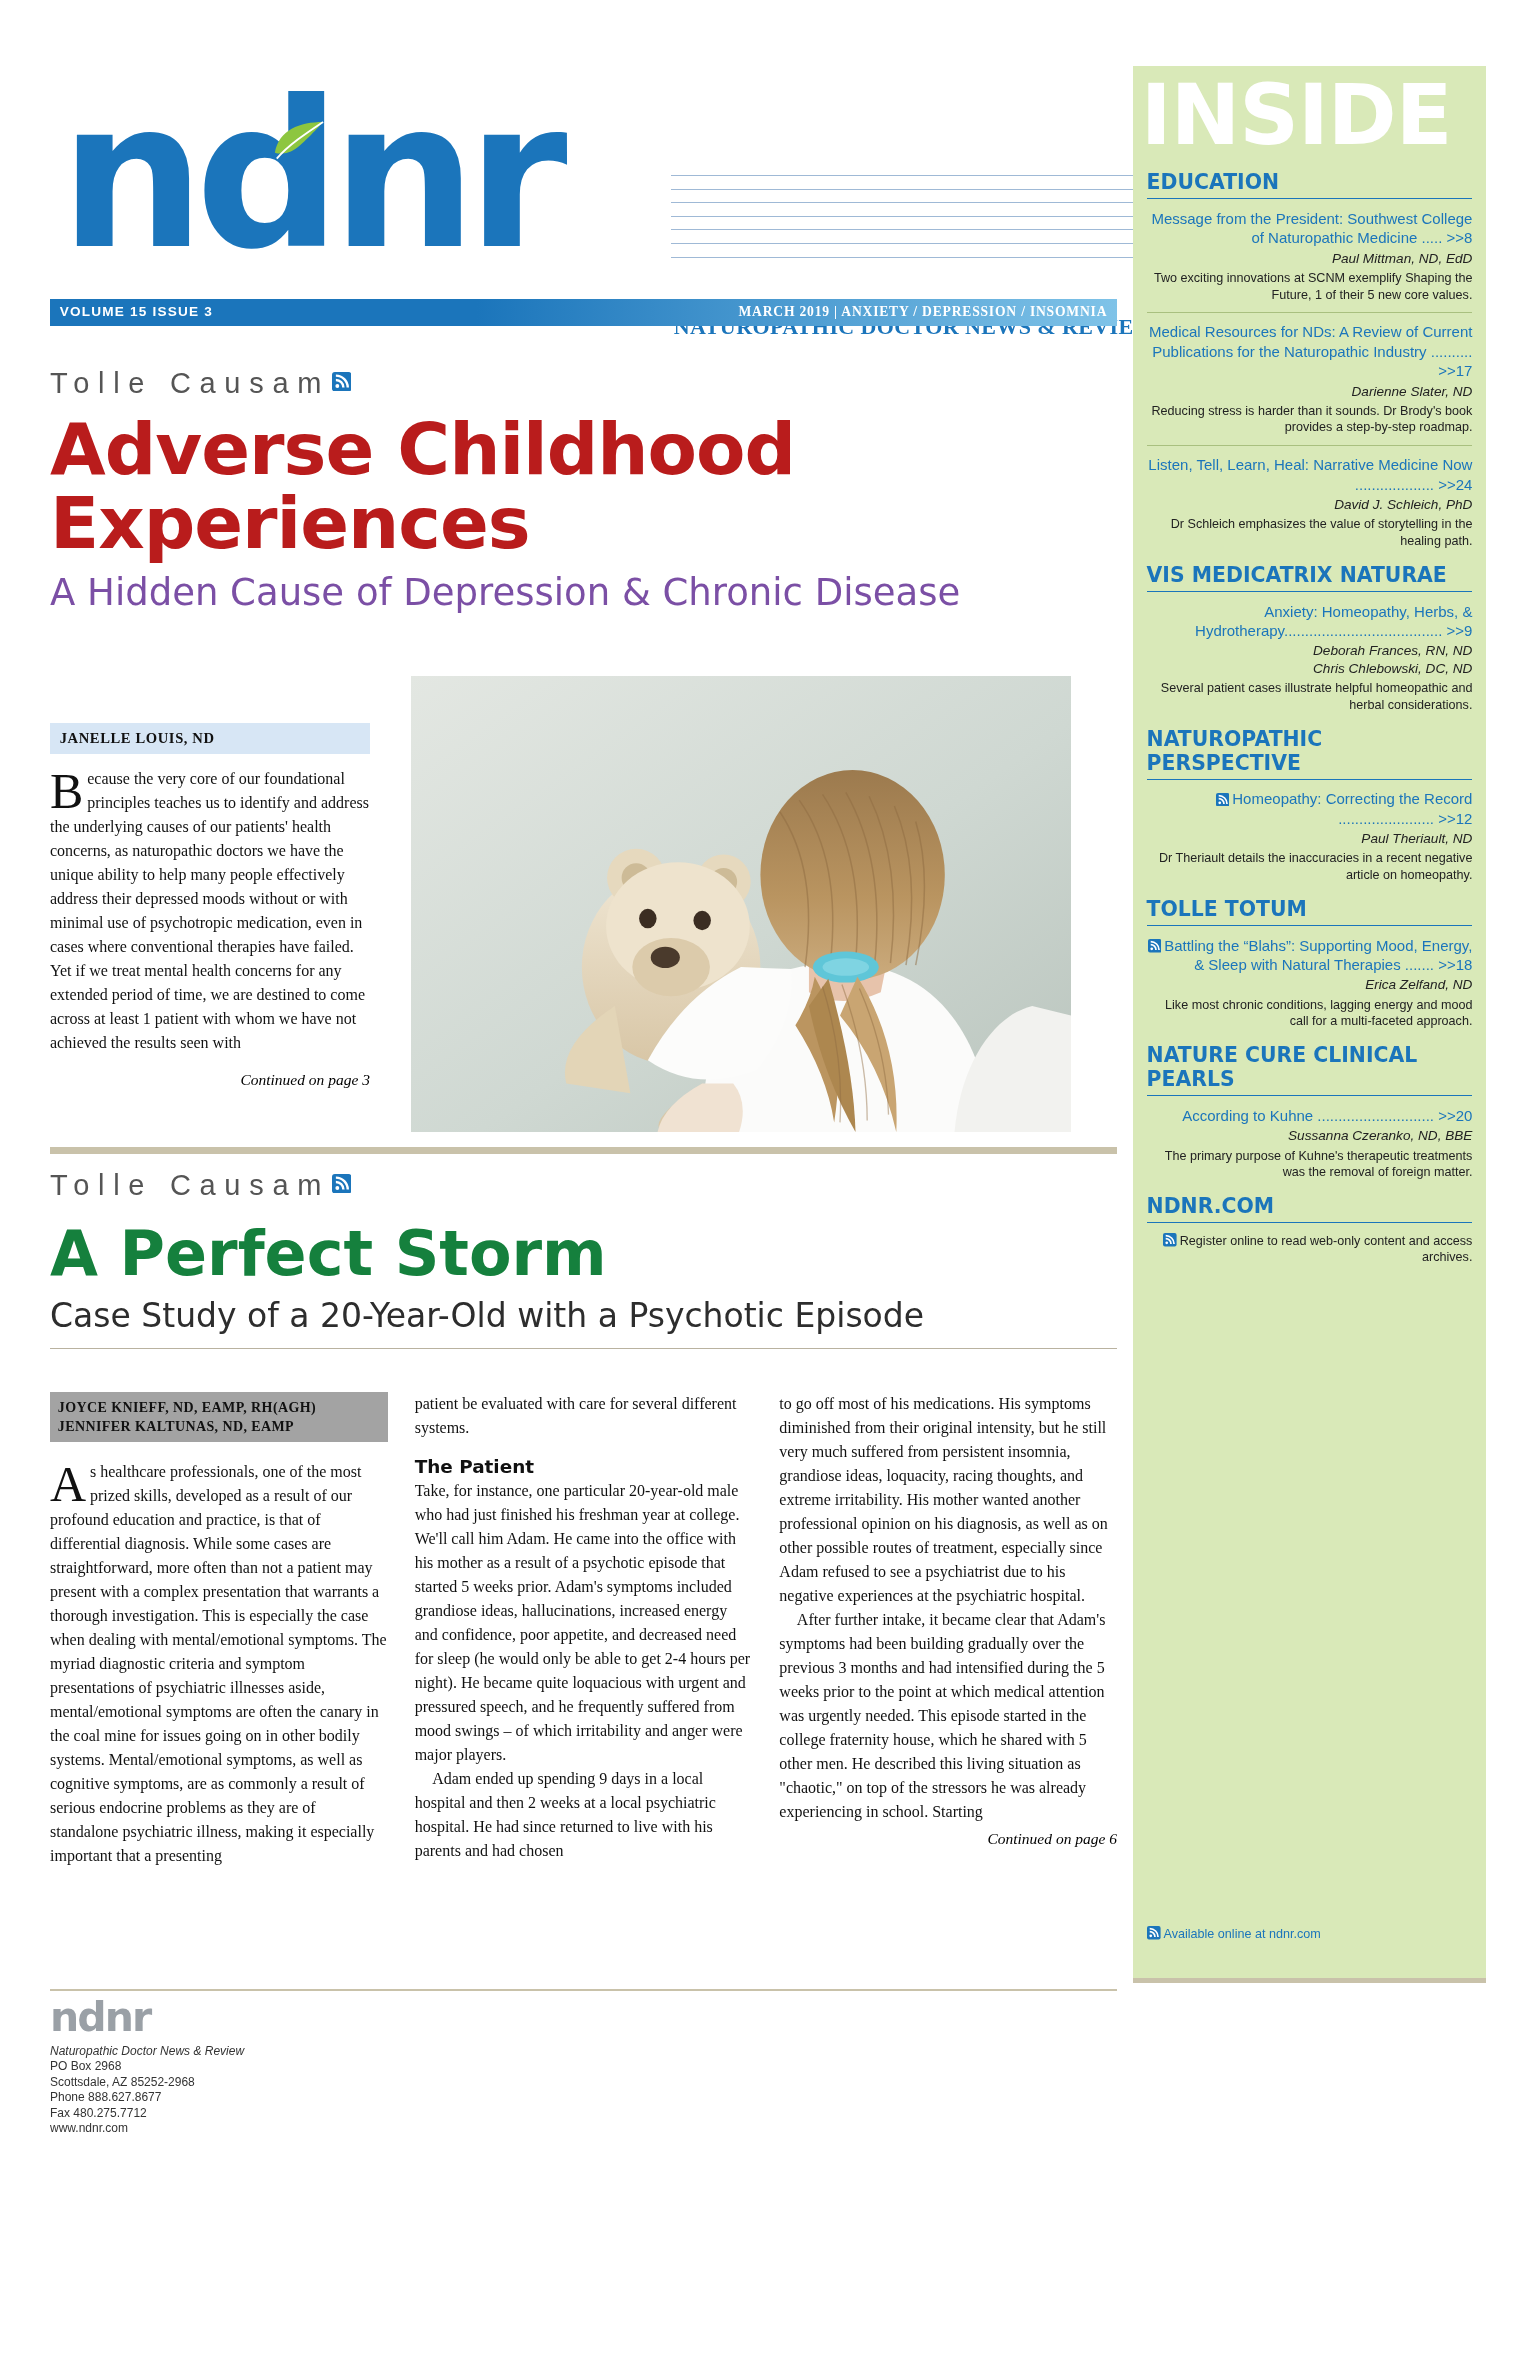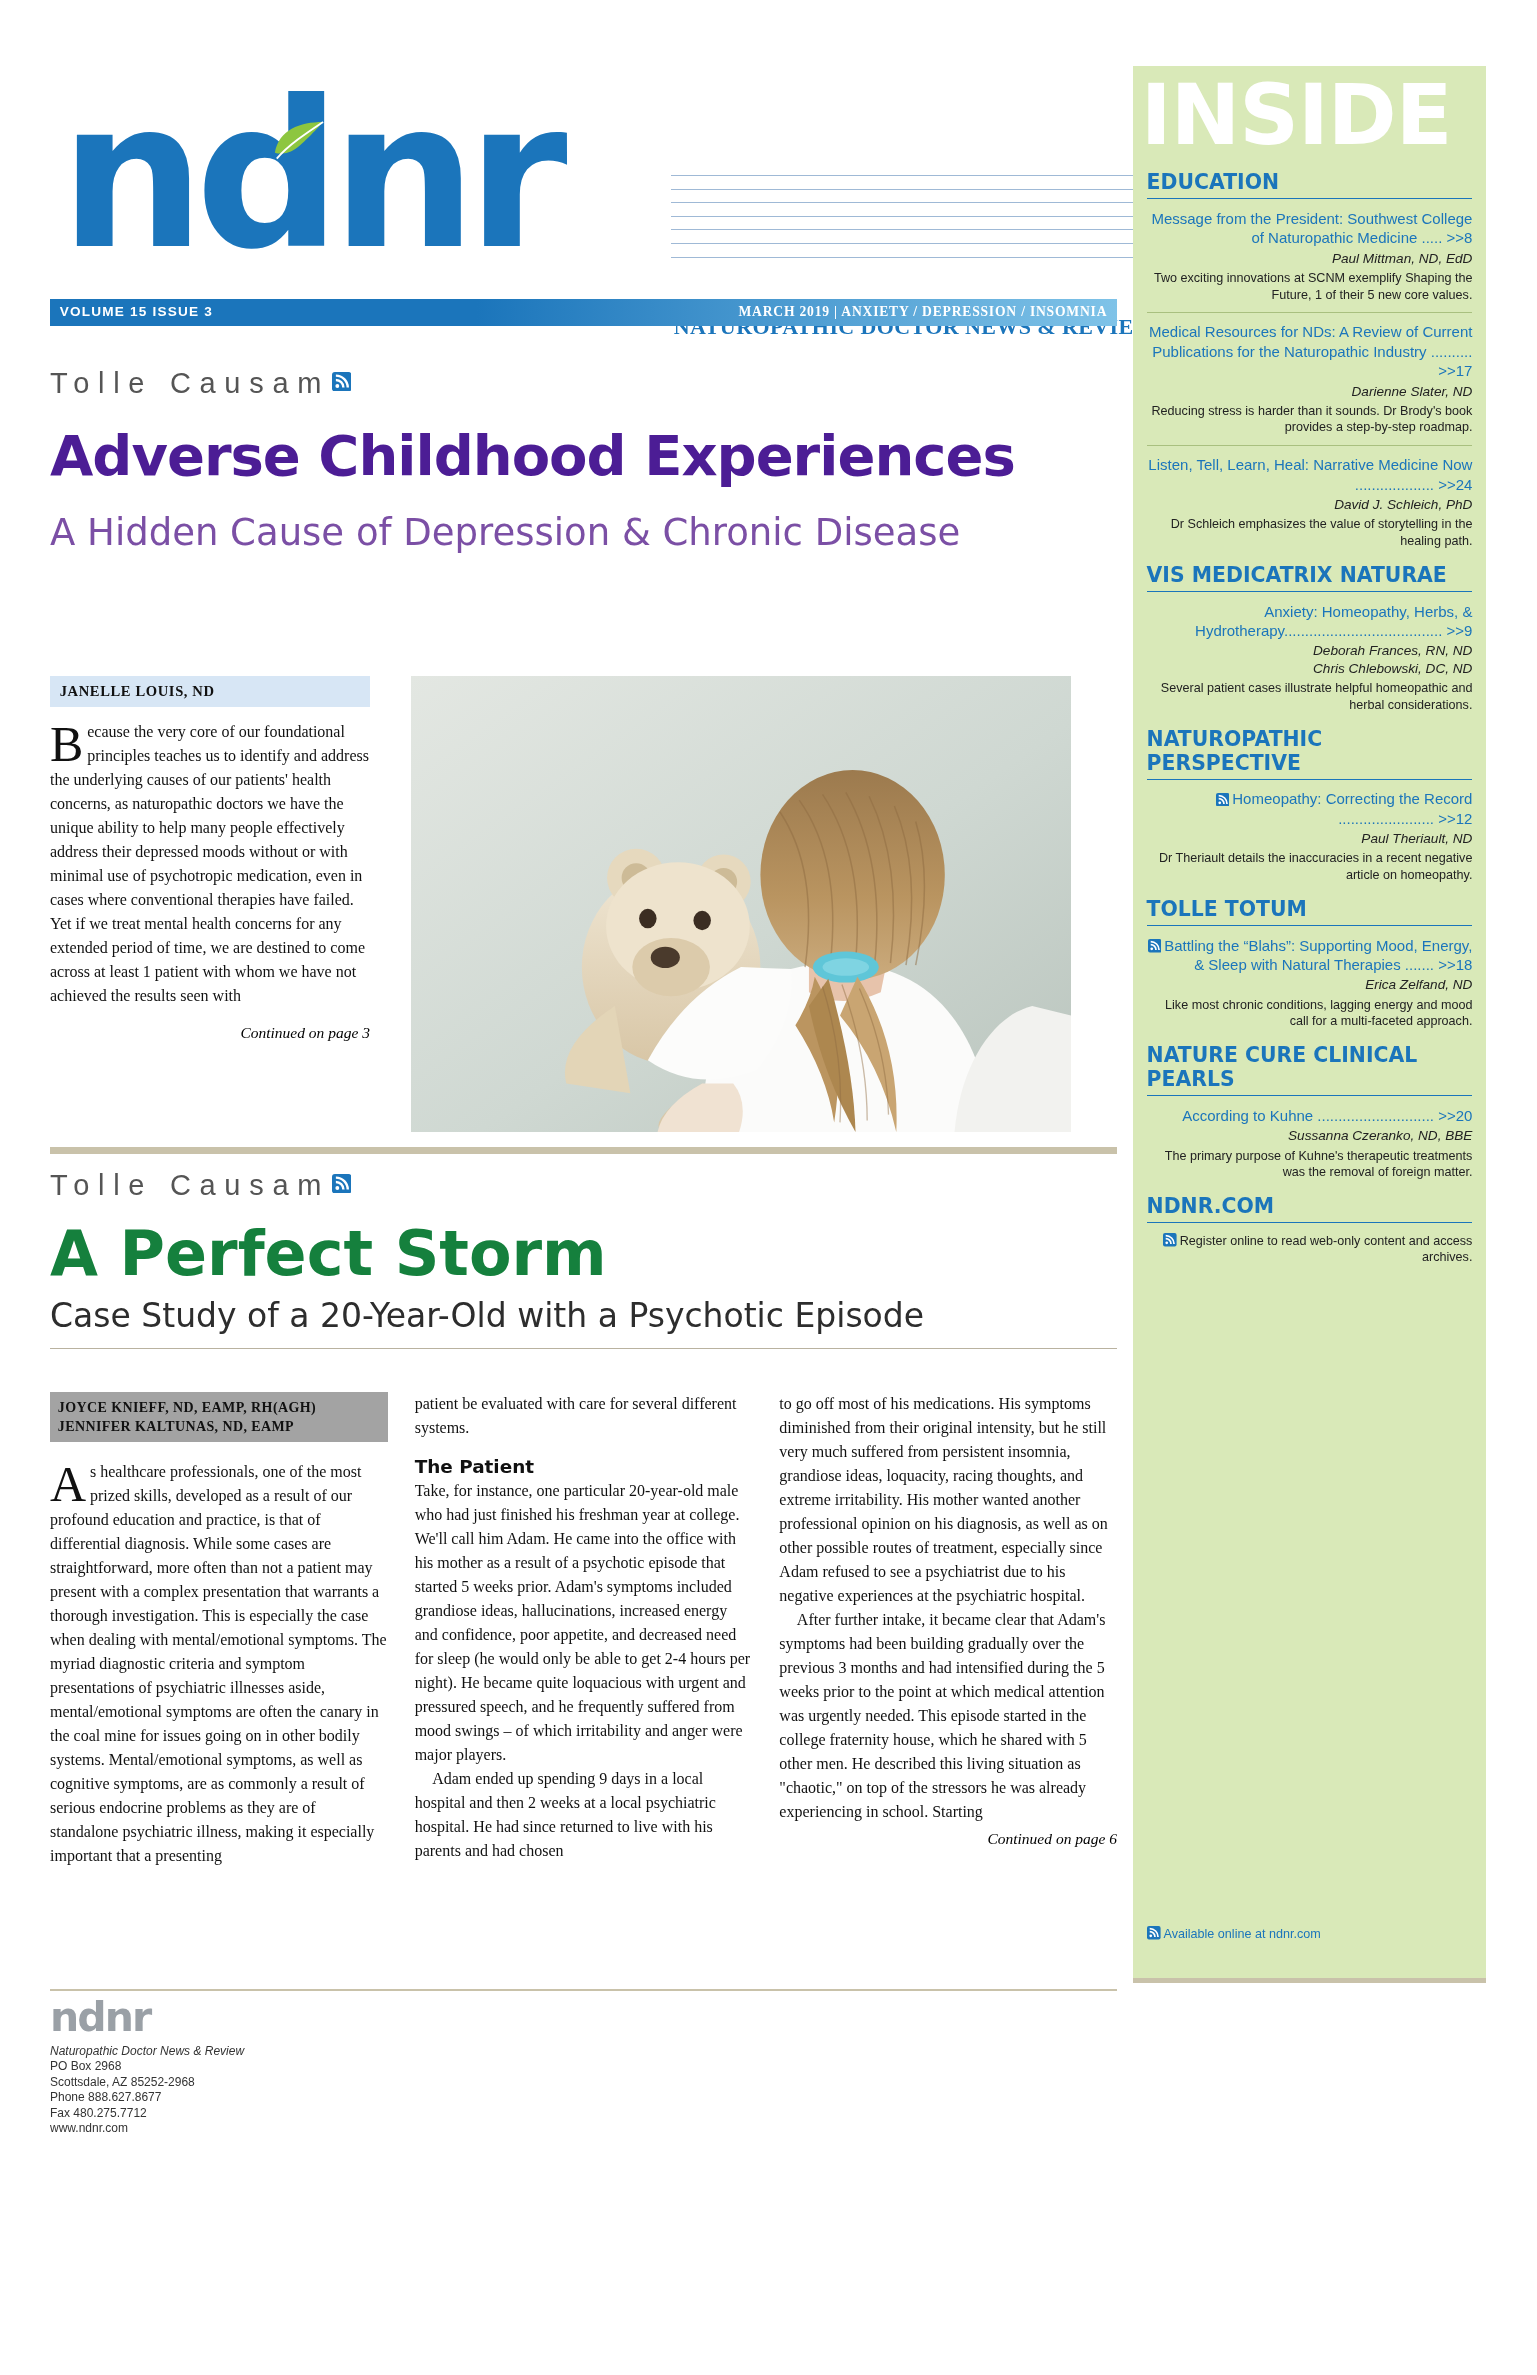--- a/index.html
+++ b/index.html
@@ -95,41 +95,42 @@
   }
   .rss-mini {
     display: inline-block;
     width: 19.4px; height: 19.4px;
     vertical-align: 1.9px;
     margin-left: 1.9px;
   }
   .headline-green {
     font-family: "DejaVu Sans", sans-serif;
     font-weight: 700;
-    font-size: 56px;
-    line-height: 88px;
-    color: #4c1d95;
+    font-size: 72px;
+    line-height: 74px;
+    color: #b91c1c;
     margin-top: 11.6px;
     letter-spacing: -1px;
   }
   .subhead-purple {
     font-family: "DejaVu Sans", sans-serif;
     font-weight: 400;
     font-size: 37px;
     color: #7b4fa5;
     margin-top: 11.6px;
   }
   .byline-box {
     background: #d7e6f5;
     padding: 6.8px 9.7px;
     font-family: "Liberation Serif", serif;
     font-weight: 700;
     font-size: 14.6px;
     letter-spacing: 0.6px;
     color: #111;
+    margin-top: 47px;
   }
   .bodycol {
     font-family: "Liberation Serif", serif;
     font-size: 16px;
     line-height: 24px;
     text-align: left;
     color: #111;
   }
   .dropcap::first-letter {
     float: left;

